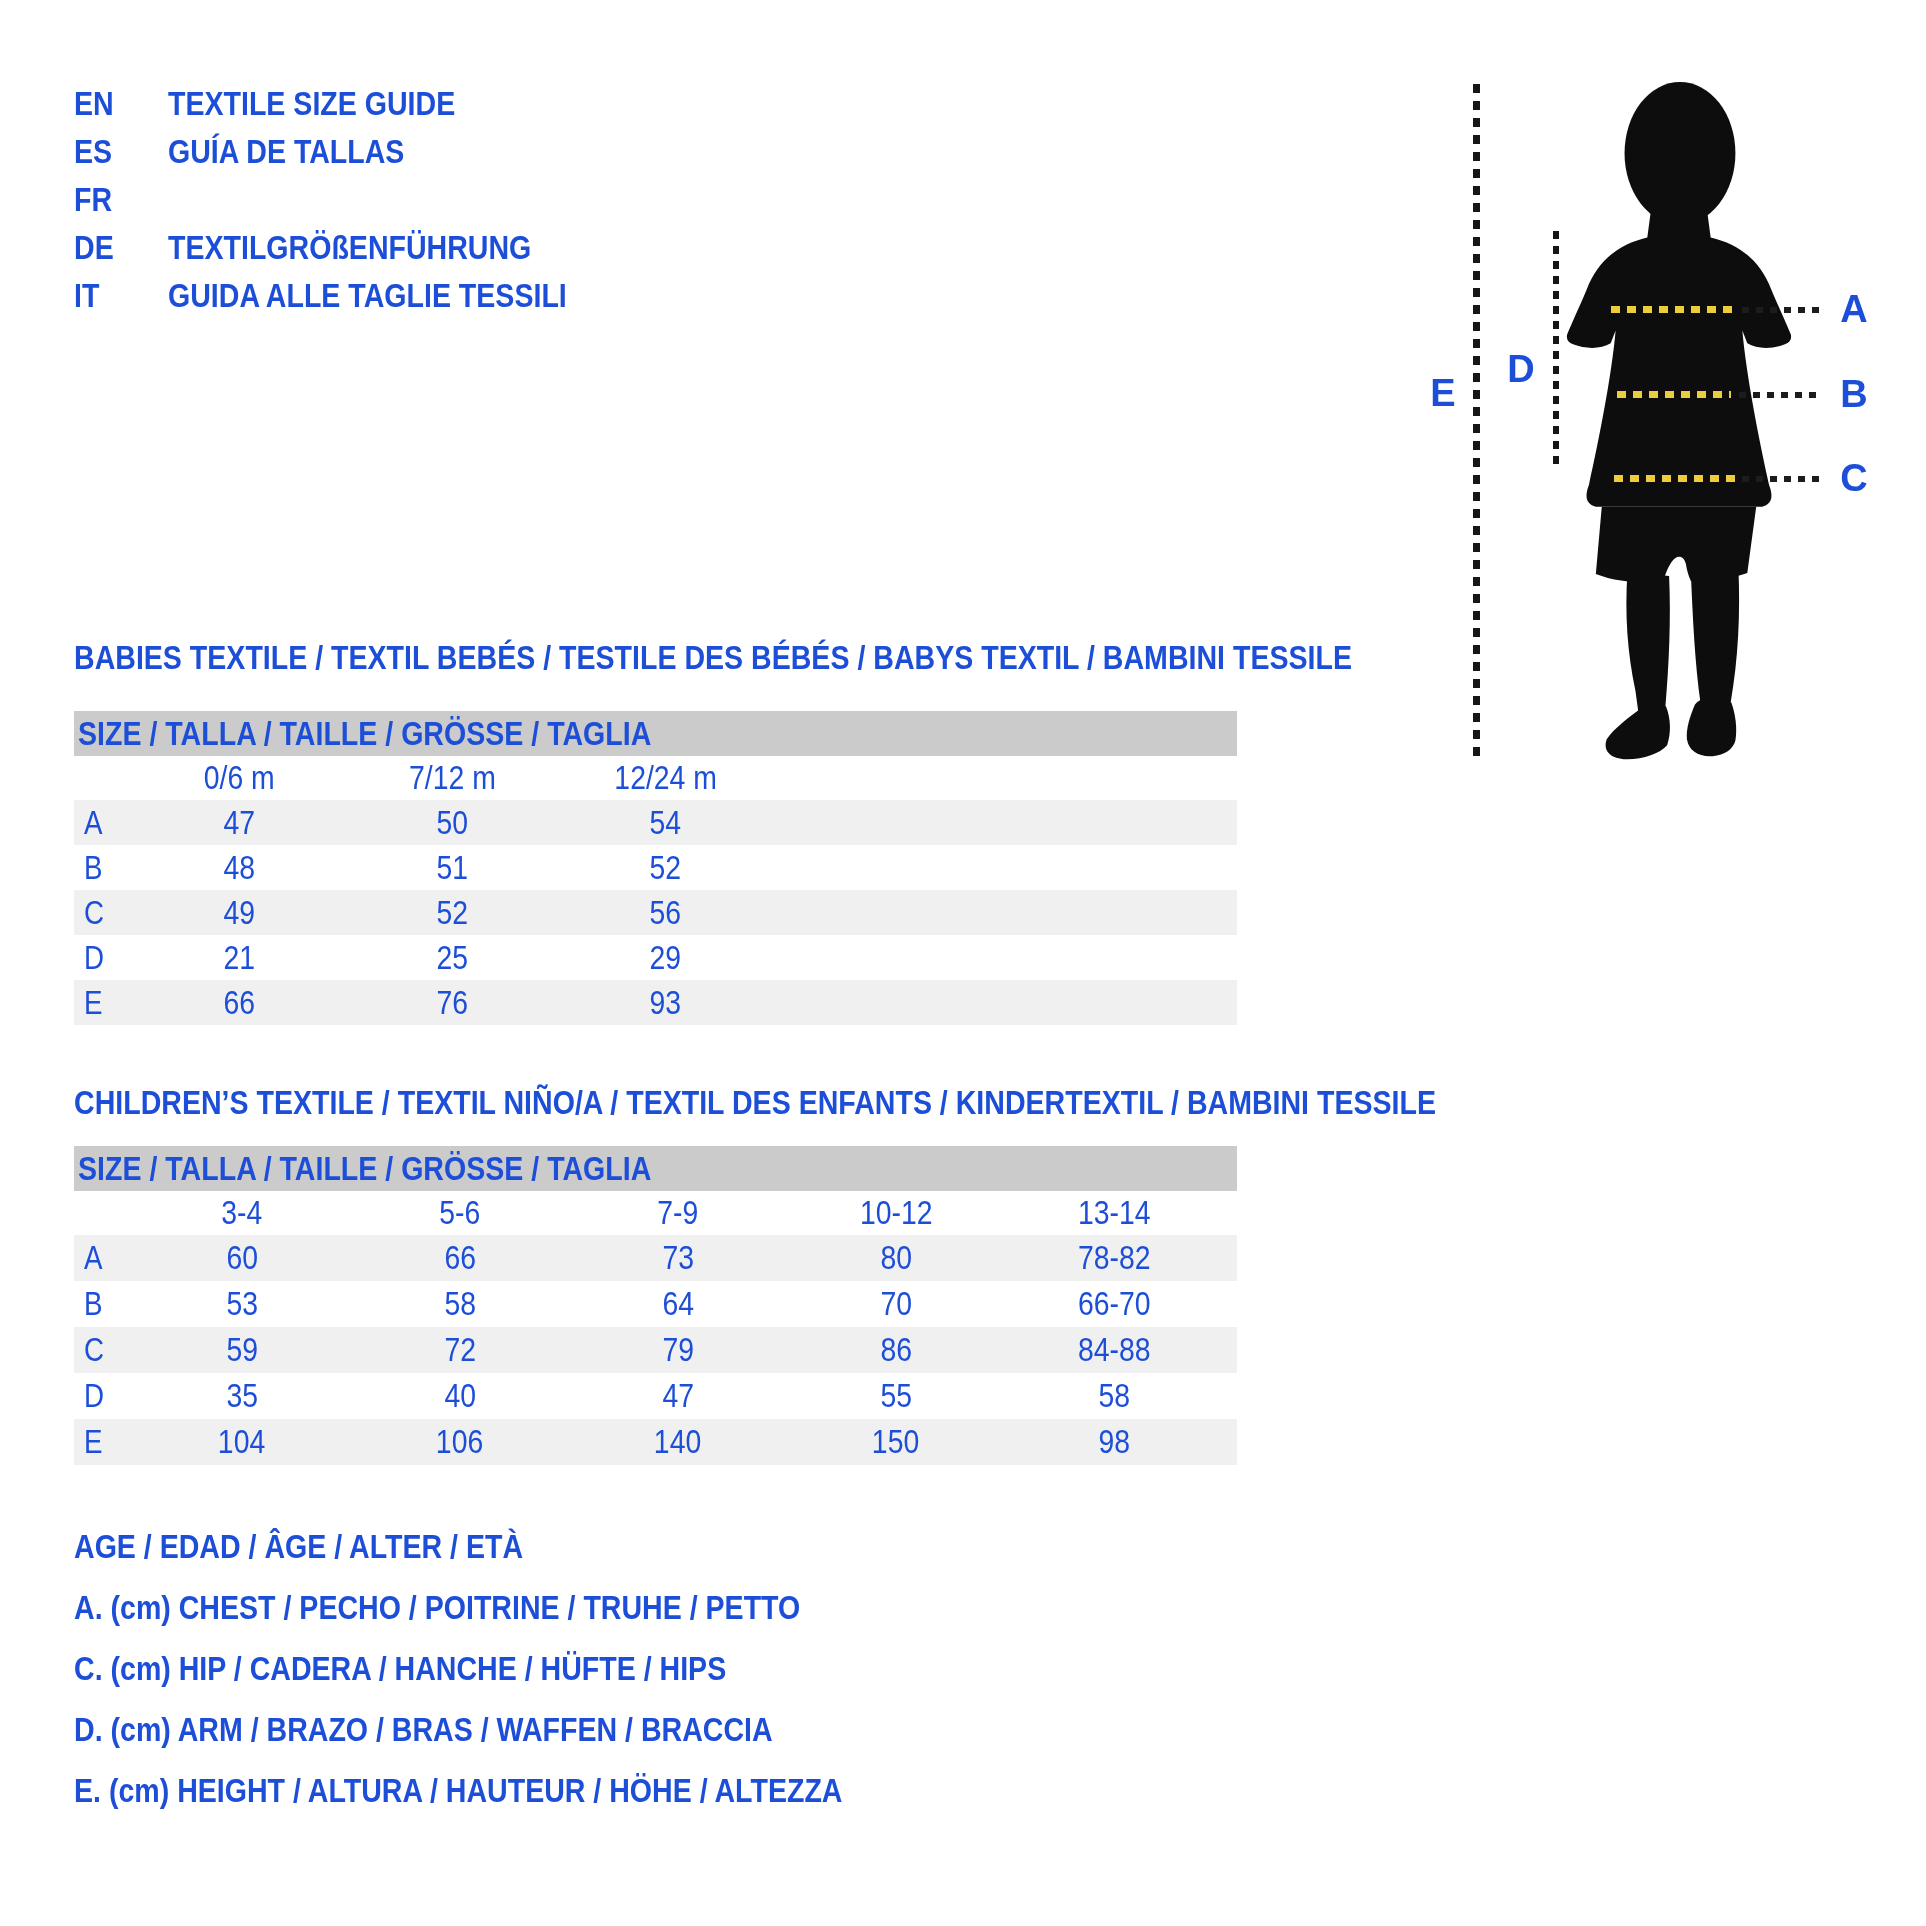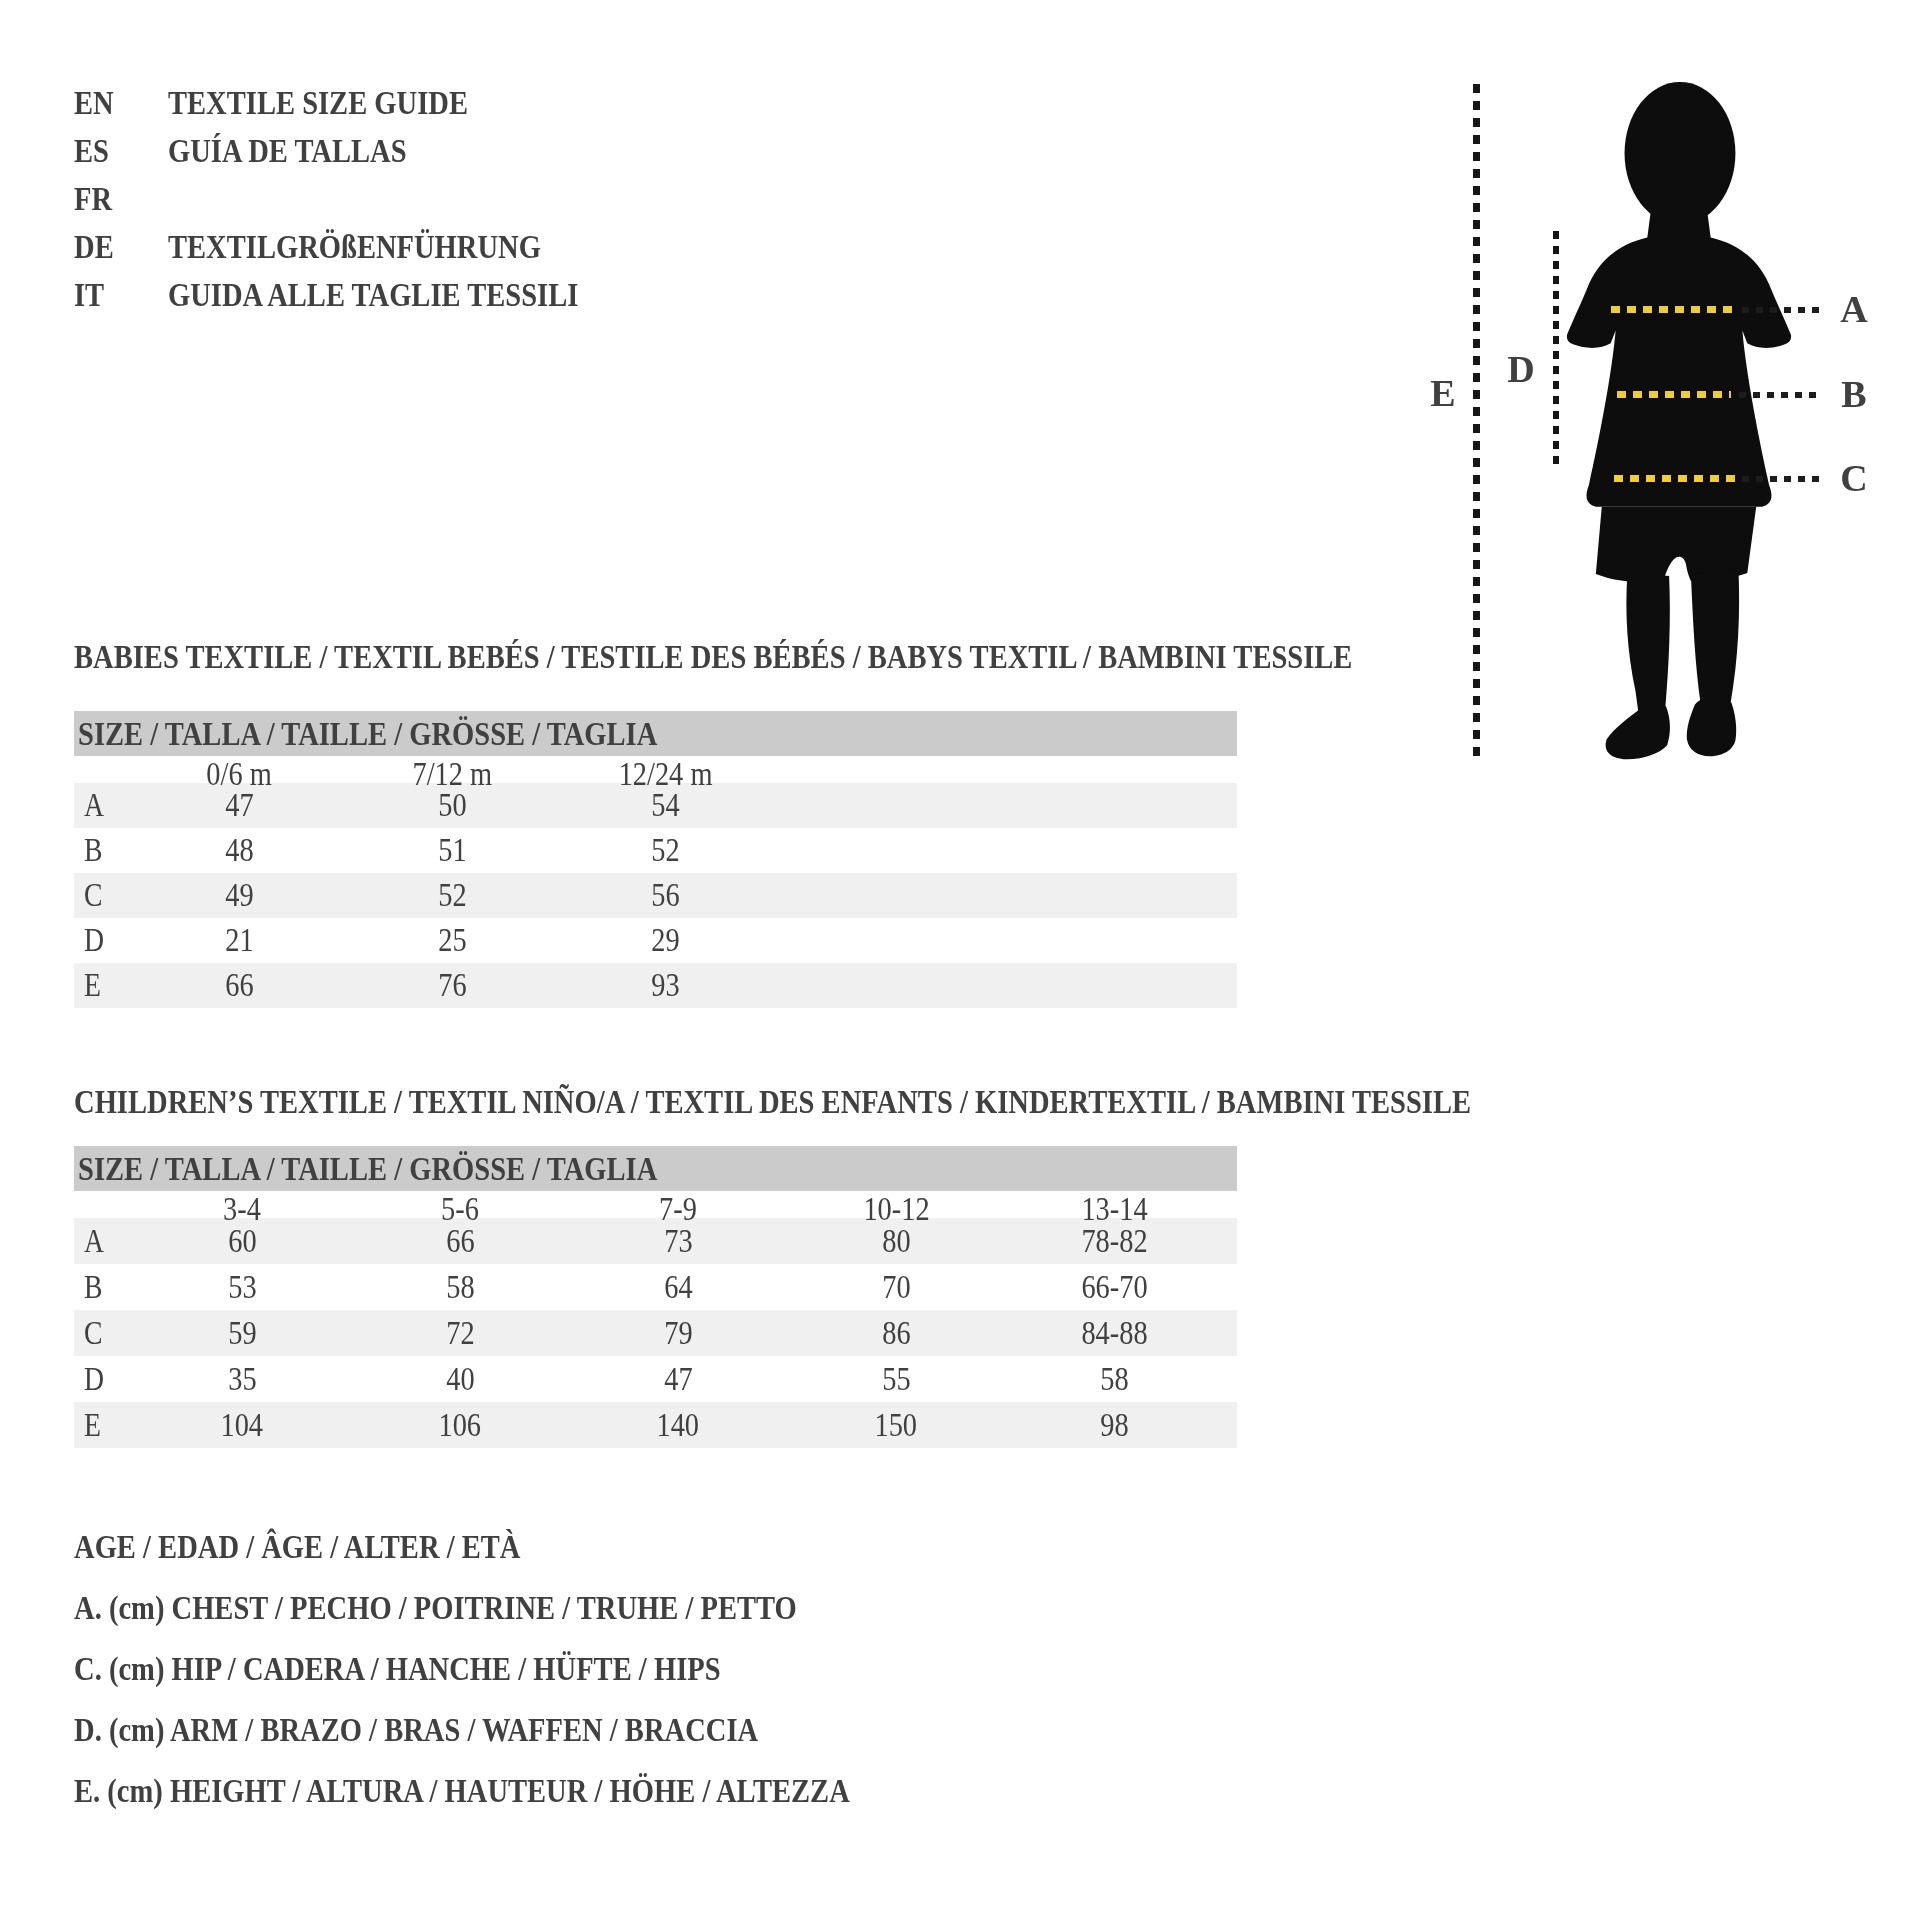--- a/index.html
+++ b/index.html
@@ -1,36 +1,36 @@
 <!DOCTYPE html>
 <html><head>
 <meta charset="utf-8">
 <style>
   html,body{margin:0;padding:0;background:#ffffff;}
   .page{position:relative;width:1927px;height:1927px;background:#fff;overflow:hidden;
-        font-family:Liberation Serif, serif;color:#404040;}
+        font-family:Liberation Sans, sans-serif;color:#1d4ed8;}
   
   .c {display:inline-block;transform:scaleX(.84);transform-origin:0 50%;white-space:nowrap;}
   .cc{display:inline-block;transform:scaleX(.86);transform-origin:50% 50%;white-space:nowrap;}
 
   
   .lang{position:absolute;left:74px;top:79px;font-size:34px;font-weight:600;}
   .lang .lrow{display:grid;grid-template-columns:94px auto;height:48px;align-items:center;}
 
   
   .sect{position:absolute;left:74px;font-size:34px;font-weight:600;line-height:40px;}
 
   
   .tbl{position:absolute;left:74px;width:1163px;font-size:33px;font-weight:500;}
   .band{height:45px;background:#cbcbcb;display:flex;align-items:center;
         font-size:34px;font-weight:600;padding-left:4px;box-sizing:border-box;}
   .trow{display:grid;align-items:center;}
   .tbl-babies .trow{grid-template-columns:59px 213px 213px 213px 1fr;height:45px;}
   .tbl-child  .trow{grid-template-columns:59px 218px 218px 218px 218px 218px 1fr;height:46px;}
-  .trow.head{height:27px;}
+  .trow.head{height:44px;}
   .trow.odd{background:#f0f0f0;}
   .rl{padding-left:10px;}
   .cell{text-align:center;}
 
   
   .legend{position:absolute;left:74px;top:1516px;font-size:34px;font-weight:600;}
   .legend div{height:61px;display:flex;align-items:center;}
 
   
   .vdash-e{position:absolute;left:1473px;top:84px;width:7px;height:678px;

